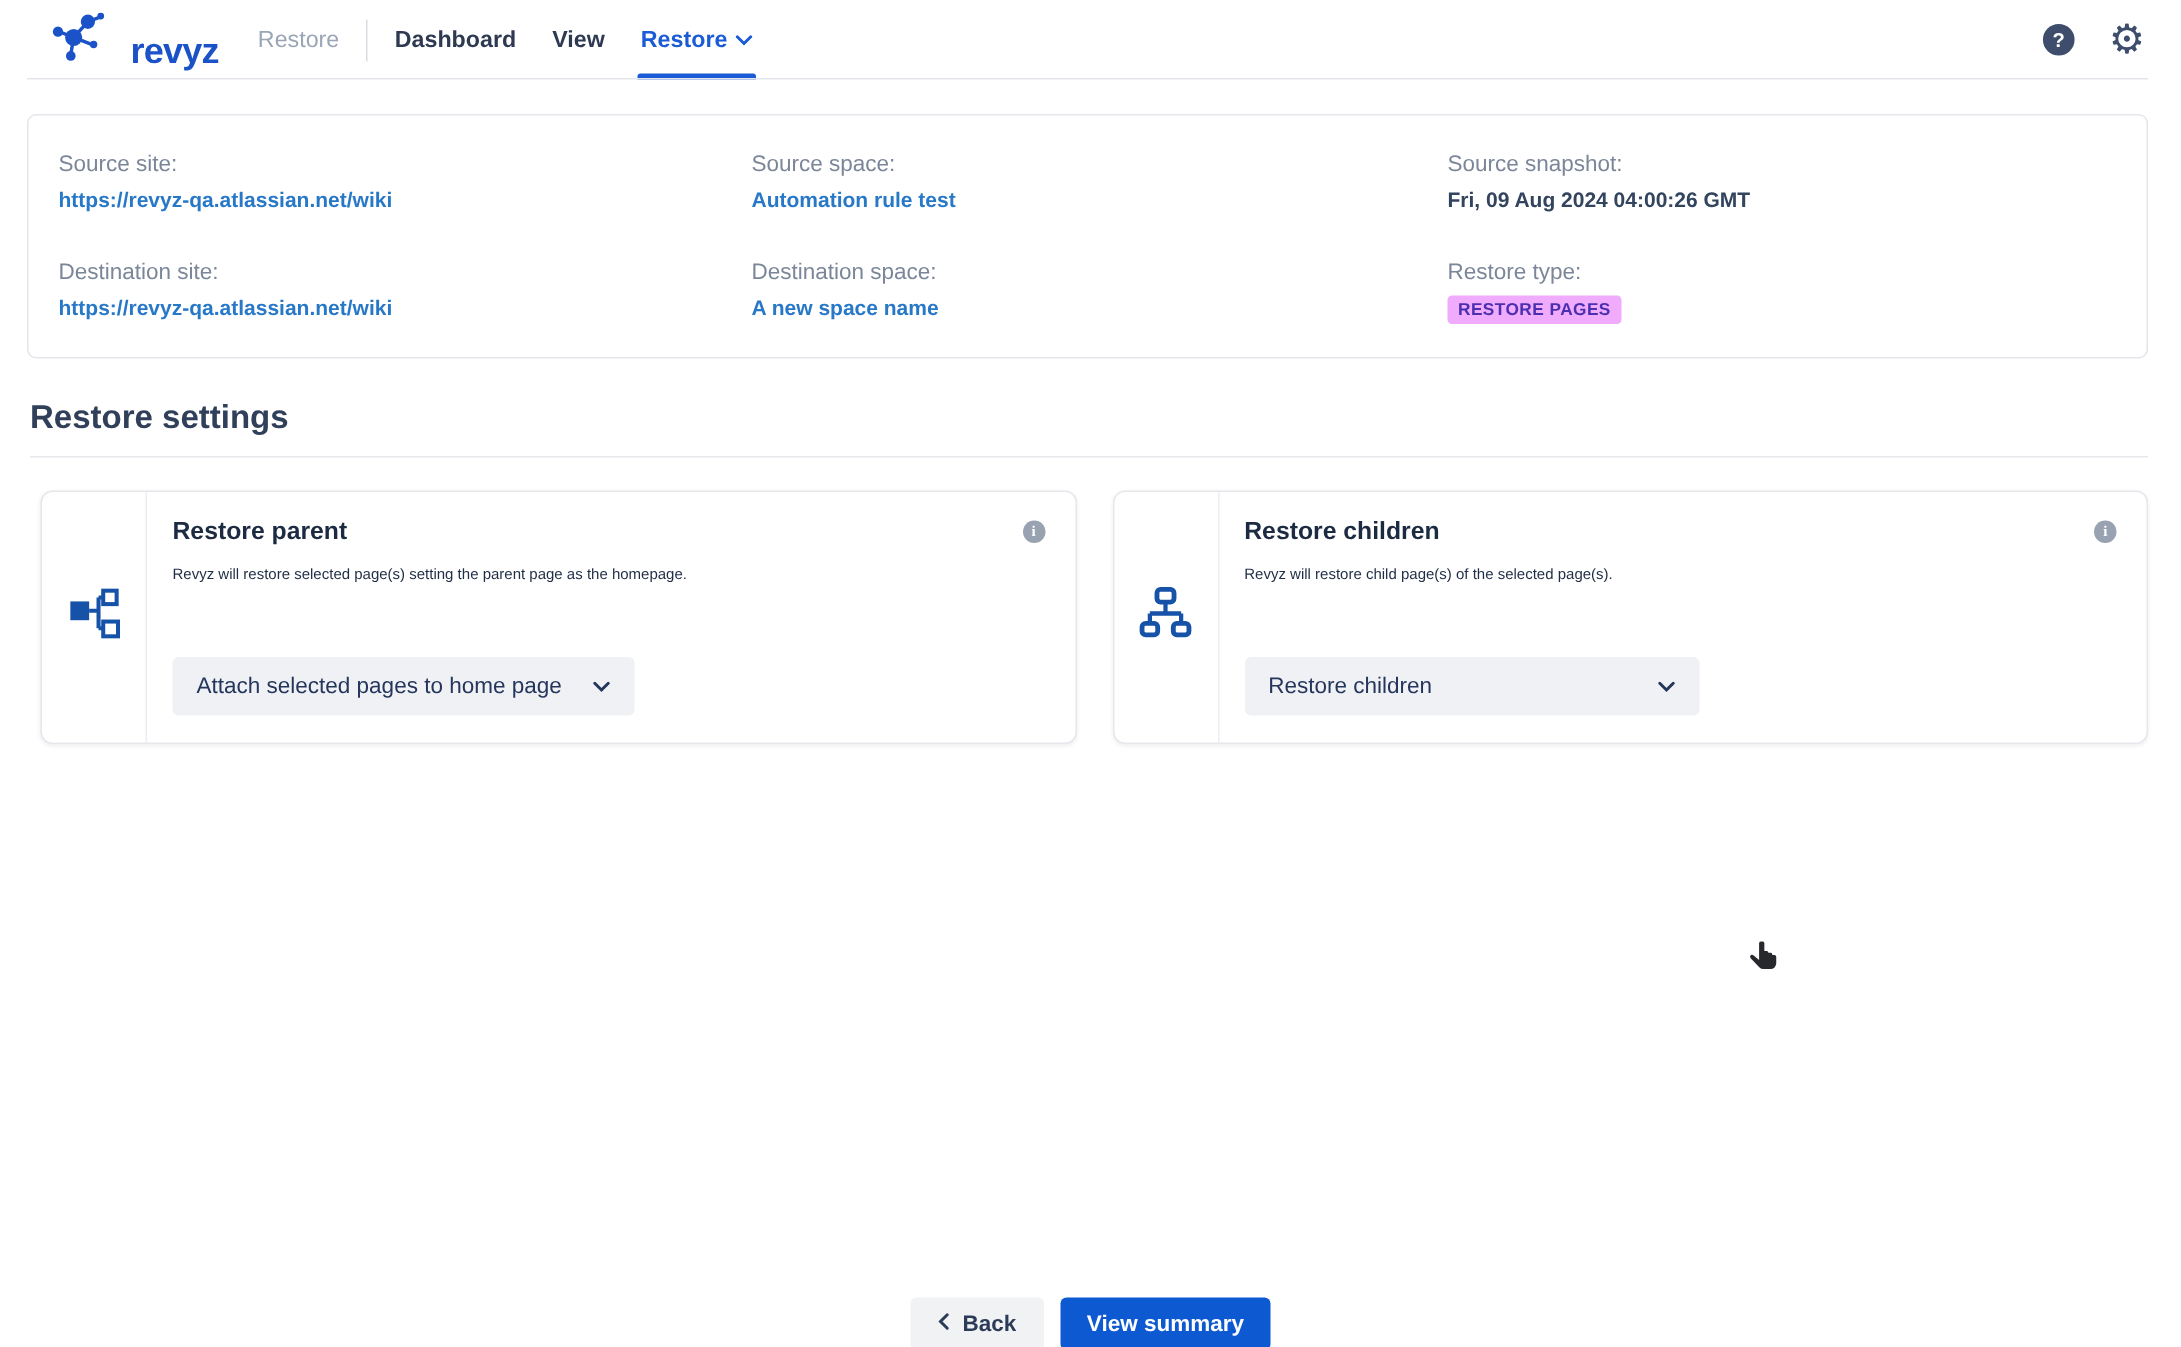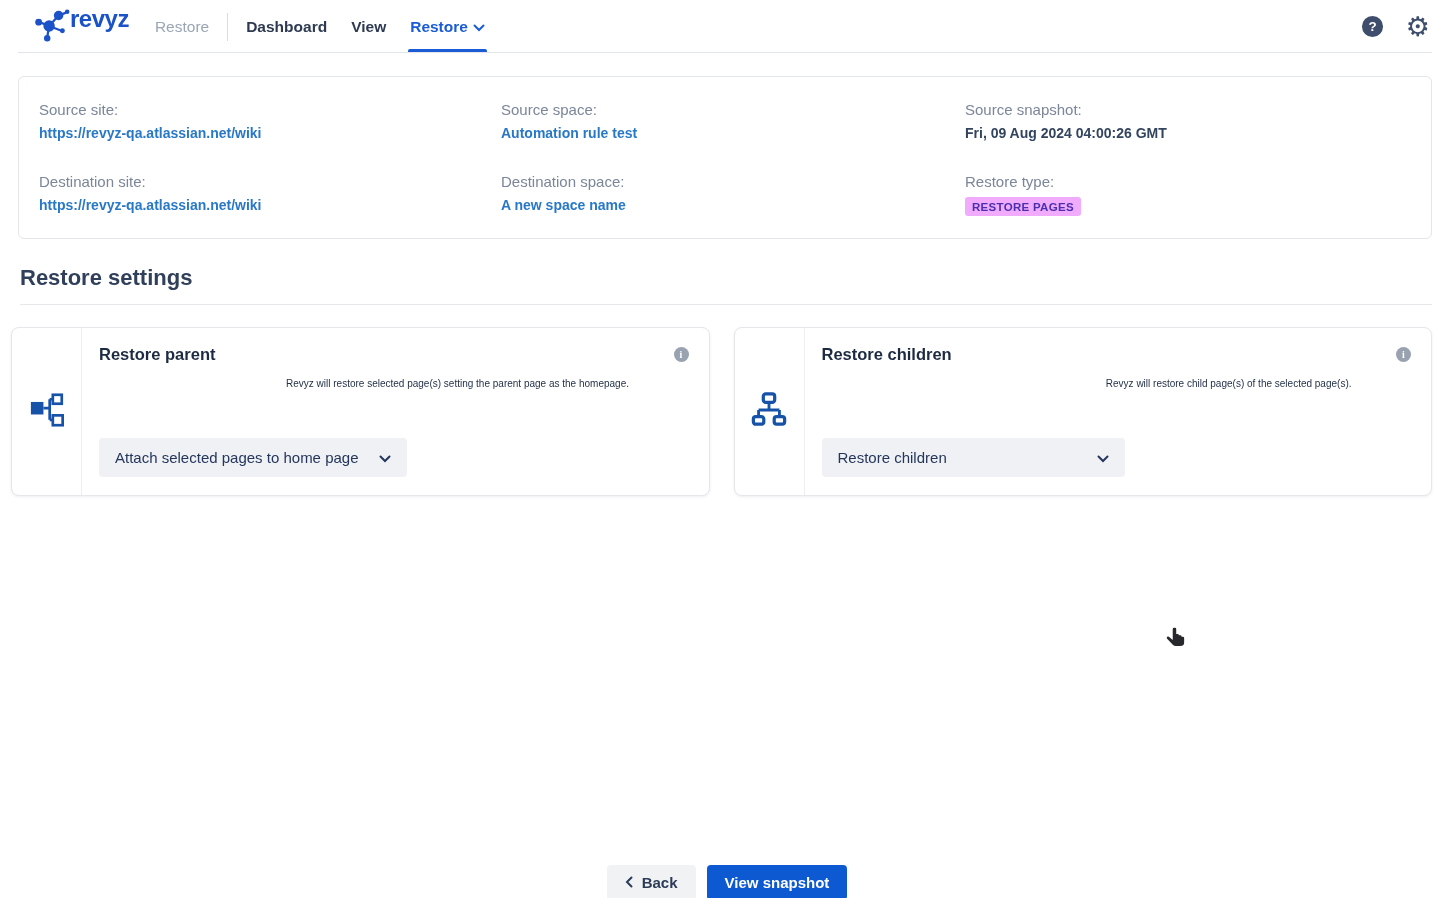--- a/index.html
+++ b/index.html
@@ -18,21 +18,21 @@
     padding: 0 24px 0 32px;
     position: relative;
   }
   .topnav::after {
     content: "";
     position: absolute;
     left: 18px; right: 22px; bottom: 0;
     height: 1px;
     background: #e2e5e9;
   }
-  .logo { display: flex; align-items: flex-start; gap: 0; cursor: pointer; }
+  .logo { display: flex; align-items: flex-end; gap: 17px; cursor: pointer; }
   .logo-text { font-size: 24px; font-weight: 700; color: #1c52c8; letter-spacing: -0.5px; }
   .nav-muted {
     margin-left: 26px;
     font-size: 15.5px;
     color: #9aa5b5;
   }
   .nav-divider {
     width: 1px; height: 28px;
     background: #d9dde3;
     margin: 0 18px;
@@ -93,22 +93,21 @@
     border-bottom: 1px solid #e6e8ec;
     font-size: 22px;
     font-weight: 700;
     color: #31405a;
   }
 
   
   .cards-row {
     display: flex;
     gap: 24px;
-    margin: 22px 22px 0 11px;
-    text-align: right;
+    margin: 22px 22px 0 27px;
   }
   .card {
     flex: 1;
     min-height: 169px;
     border: 1px solid #e5e7eb;
     border-radius: 8px;
     box-shadow: 0 1px 3px rgba(23,43,77,0.08);
     background: #fff;
     display: flex;
   }
@@ -334,21 +333,21 @@
 <div class="footer-actions">
   <button class="btn btn-secondary">
     <span>
       <svg width="8" height="12" viewBox="0 0 8 12">
           <path d="M6.5 1.5 L2 6 L6.5 10.5" stroke="#2c3c58" stroke-width="2" fill="none" stroke-linecap="round"></path>
         </svg>
     </span>
     <span>Back</span>
   </button>
   <button class="btn btn-primary">
-    <span>View snapshot</span>
+    <span>View summary</span>
   </button>
 </div>
 
 <span class="cursor">
   <svg width="28" height="28" viewBox="0 0 24 24">
     <path d="M10.2 2.6c-.9 0-1.6.7-1.6 1.6v8.2l-2.3-1.9c-.8-.65-2-.5-2.55.35-.45.7-.35 1.6.2 2.2l4.9 5.2c.75.8 1.8 1.25 2.9 1.25h3.95c2.2 0 3.9-1.75 3.9-3.9v-3.6c0-.95-.75-1.7-1.7-1.7h-.6c-.1-.75-.75-1.3-1.5-1.3h-.85c-.15-.65-.7-1.1-1.4-1.1h-.75V4.2c0-.9-.7-1.6-1.6-1.6z" fill="#26282b" stroke="#ffffff" stroke-width="1.2"></path>
   </svg>
 </span>
 
 </body></html>

